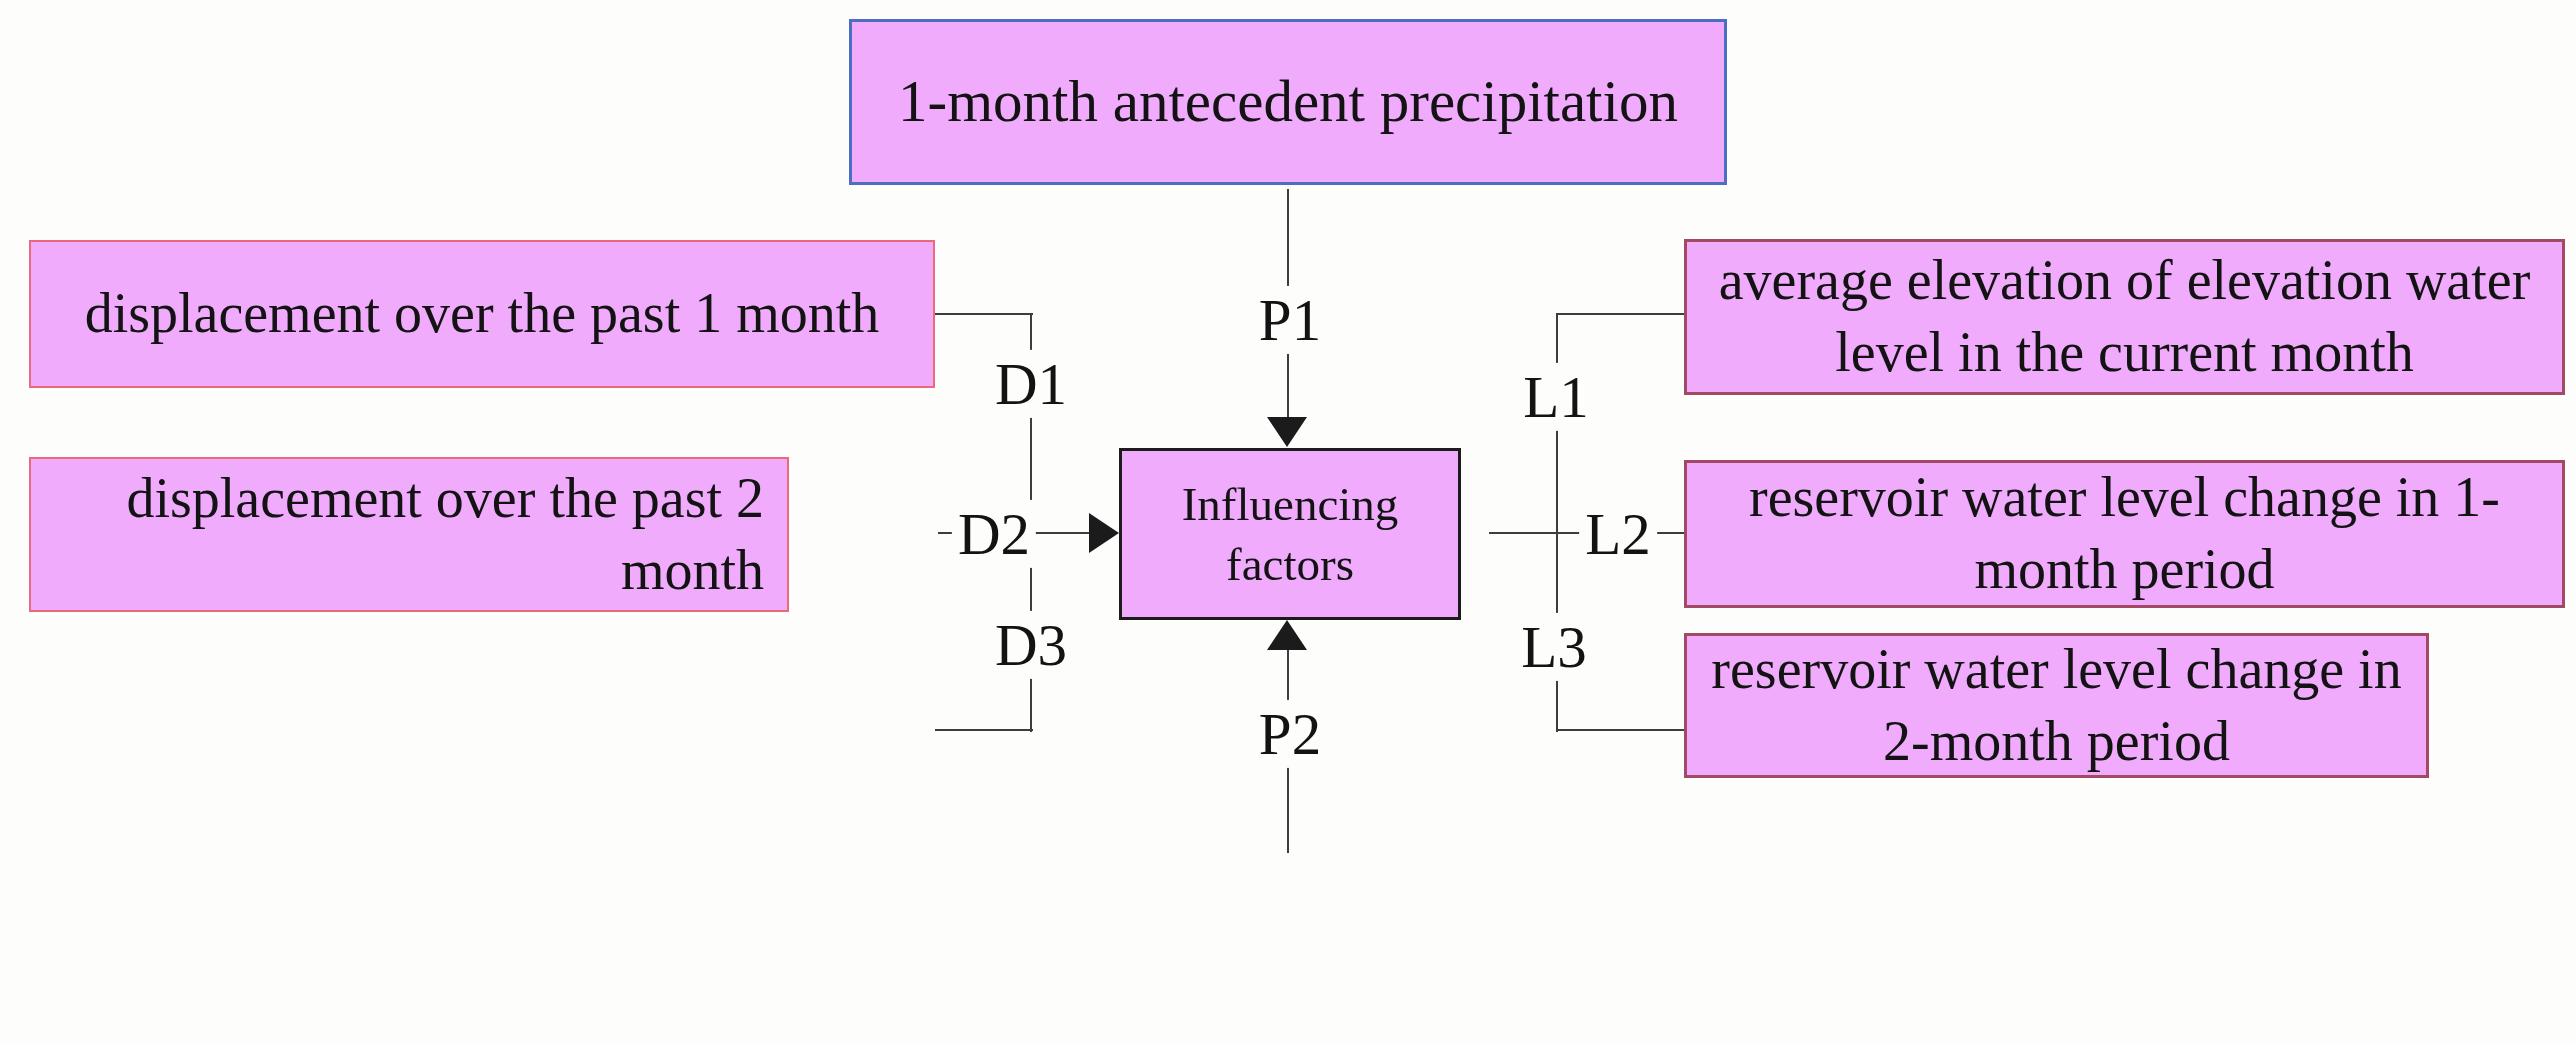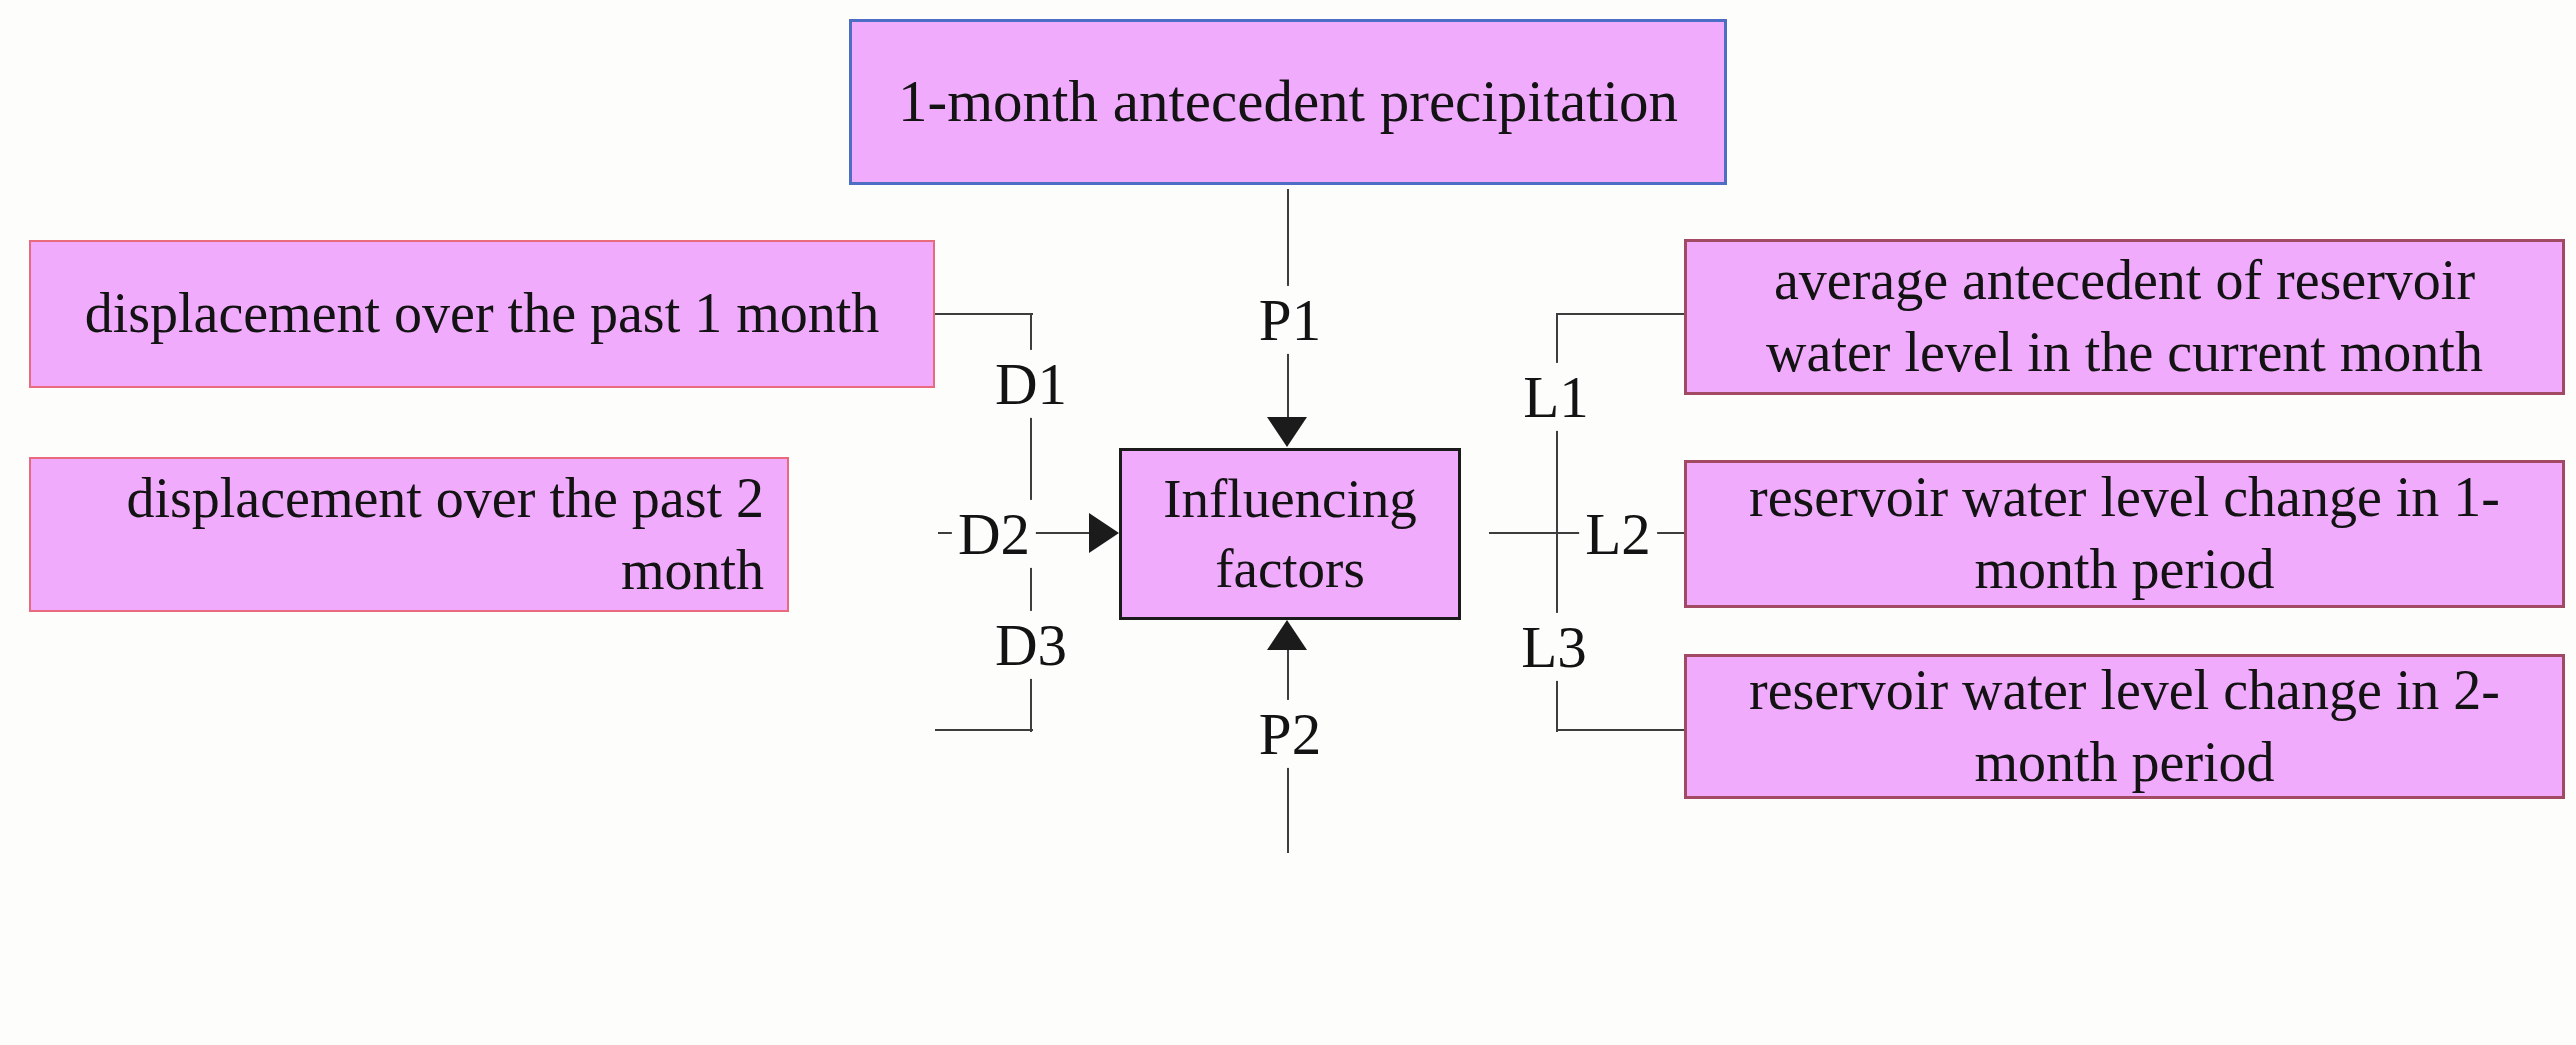--- a/index.html
+++ b/index.html
@@ -16,31 +16,31 @@
     position:absolute;box-sizing:border-box;
     display:flex;align-items:center;justify-content:center;
     text-align:center;background:#f0abfc;
     line-height:1.28;
   }
   .box span{display:block;padding:0 23px;}
 
   .blue   {border:3.8px solid var(--c-blue-border,#4e6ec6);font-size:59px;}
   .pink   {border:2.3px solid var(--c-pink-border,#e96a7d);font-size:56px;text-align:right;}
   .maroon {border:3.1px solid var(--c-maroon-border,#a24a63);font-size:56px;}
-  .black  {border:3.1px solid var(--c-black-border,#1b1b1b);font-size:55px;}
+  .black  {border:3.1px solid var(--c-black-border,#1b1b1b);font-size:47px;}
 
   
   .top-box    {left:849px;top:19px;  width:878px;height:166px;}
   .bottom-box {left:848px;top:853px;width:879px;height:165px;}
   .lb1{left:29px;top:240px;width:906px;height:148px;}
   .lb2{left:29px;top:457px;width:760px;height:155px;padding-left:30px;}
   .lb3{left:29px;top:653px;width:906px;height:148px;}
   .rb1{left:1684px;top:239px;width:881px;height:156px;}
   .rb2{left:1684px;top:460px;width:881px;height:148px;}
-  .rb3{left:1684px;top:654px;width:881px;height:145px;text-align:center;}
+  .rb3{left:1684px;top:633px;width:745px;height:145px;text-align:center;}
   .center-box{left:1119px;top:448px;width:342px;height:172px;}
 
   
   .line{position:absolute;background:var(--c-line,#3d3d3d);}
   .lh-top-left {left:935px;top:313px;width:98px;height:2.3px;}
   .lv-left     {left:1030px;top:313px;width:2.3px;height:419px;}
   .lh-bot-left {left:935px;top:729px;width:98px;height:2.3px;}
   .lh-d2       {left:938px;top:532px;width:154px;height:2.3px;}
 
   .lh-top-right{left:1557px;top:313px;width:128px;height:2.3px;}
@@ -102,21 +102,21 @@
 
 
   <div class="box pink lb1">
     <span>displacement over the past 1 month</span>
   </div>
   <div class="box pink lb2">
     <span>displacement over the past 2 month</span>
   </div>
 
   <div class="box maroon rb1">
-    <span>average antecedent of reservoir water level in the current month</span>
+    <span>average elevation of elevation water level in the current month</span>
   </div>
   <div class="box maroon rb2">
     <span>reservoir water level change in 1-month period</span>
   </div>
   <div class="box maroon rb3">
     <span>reservoir water level change in 2-month period</span>
   </div>
 
   <div class="box black center-box">
     <span>Influencing factors</span>

